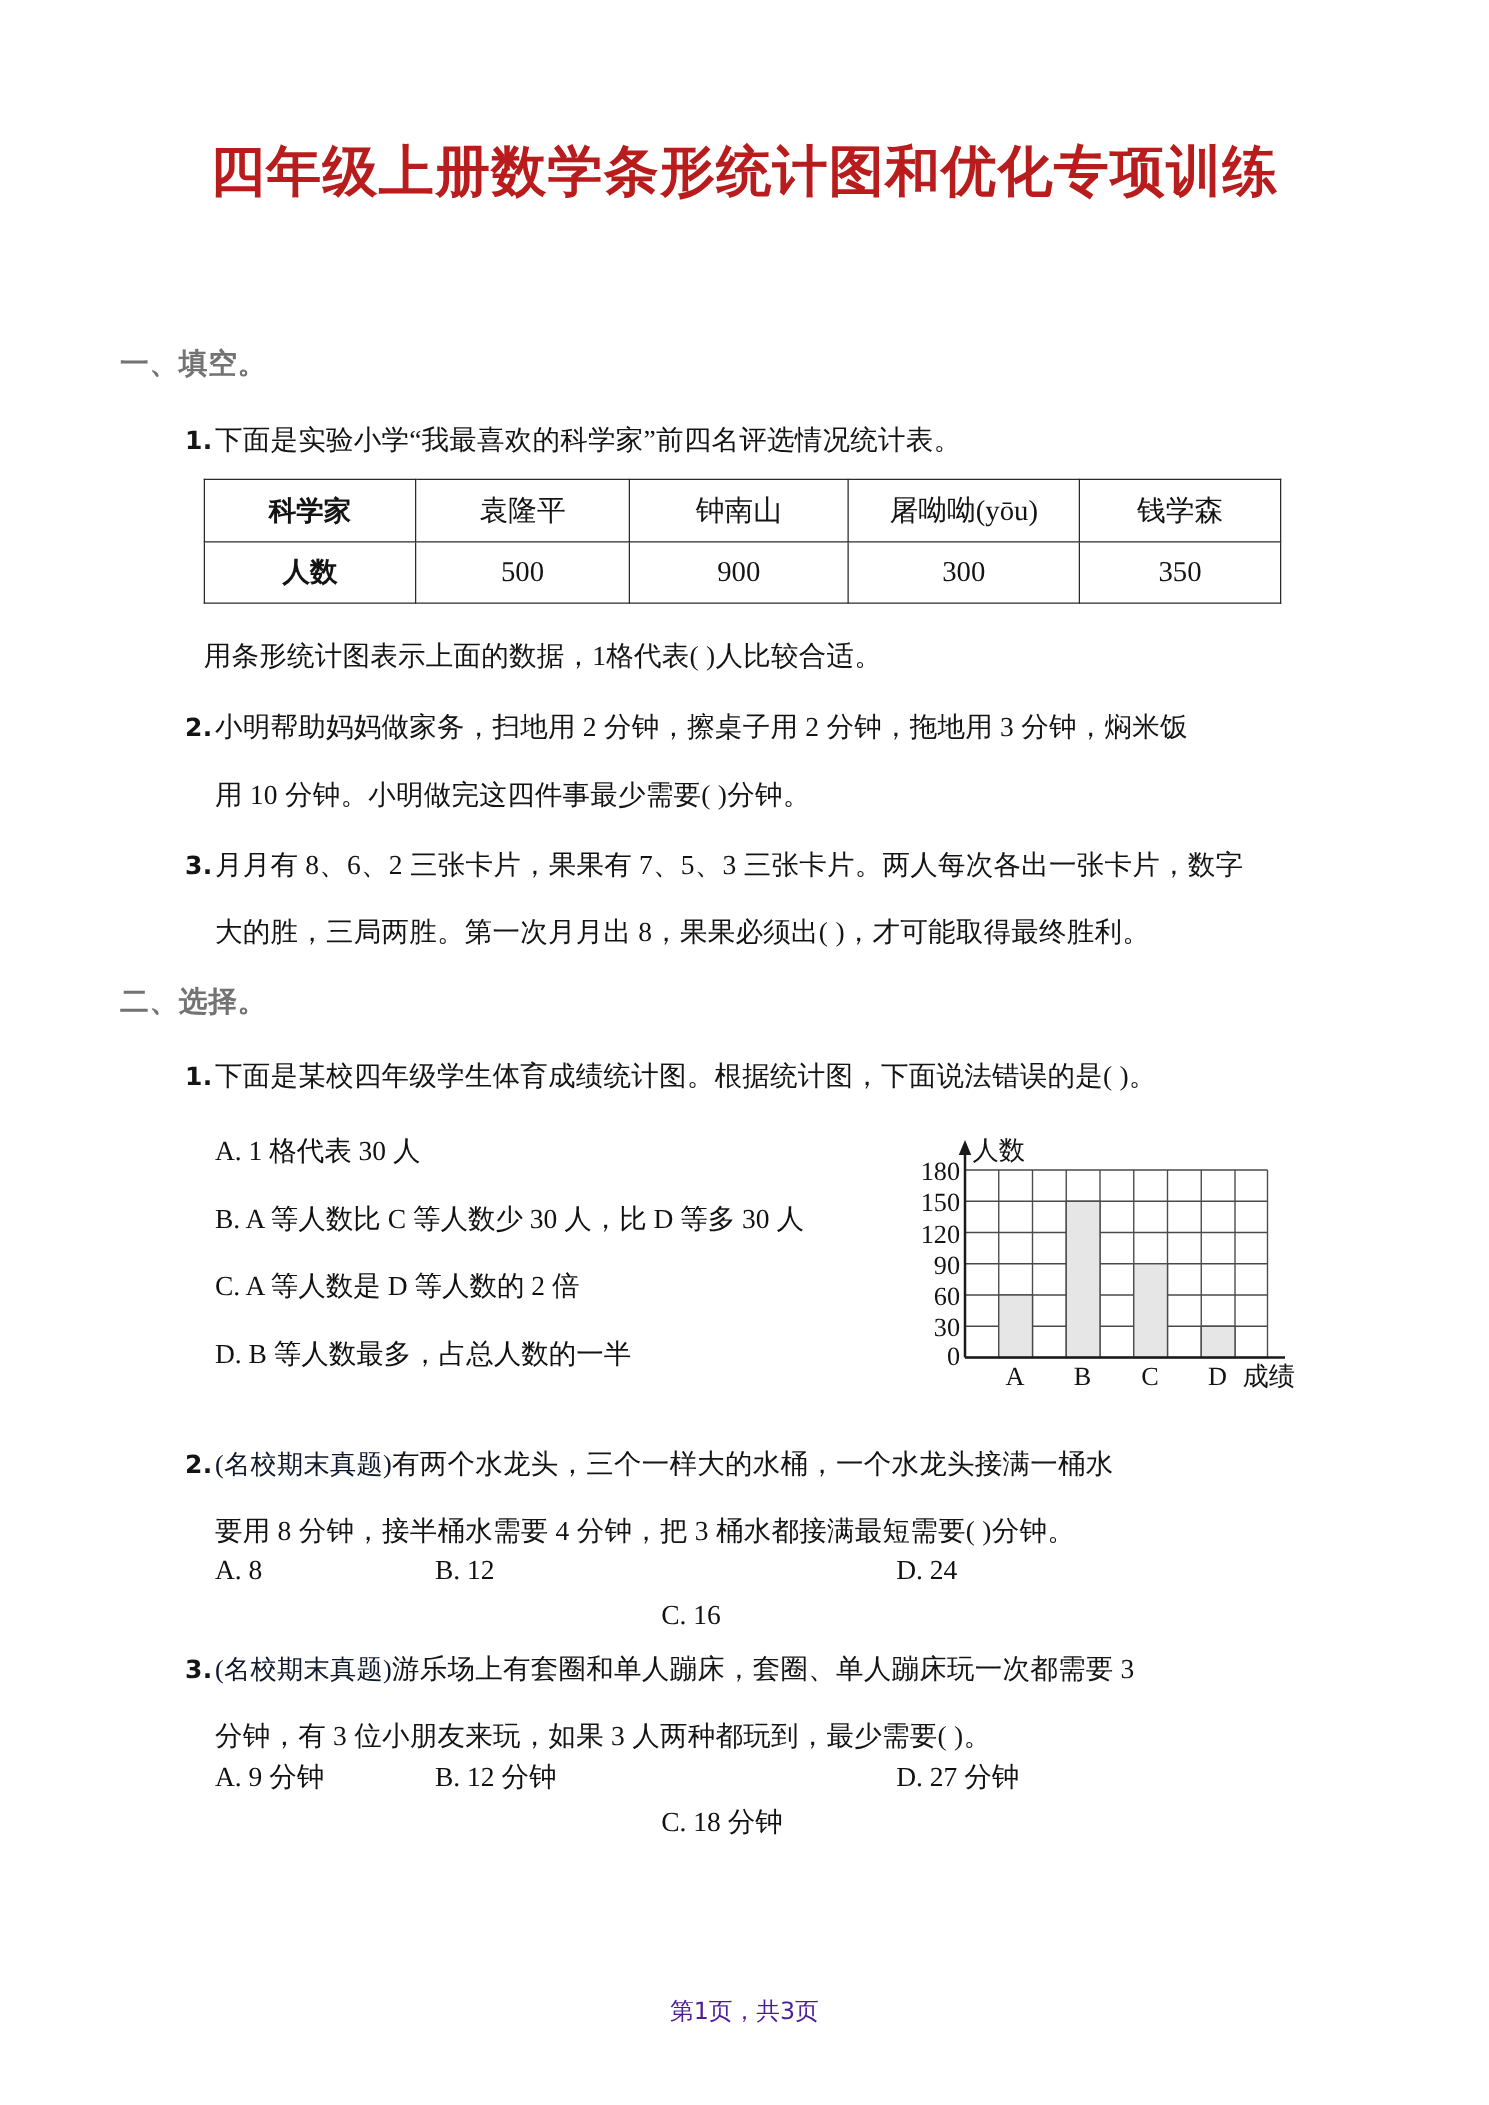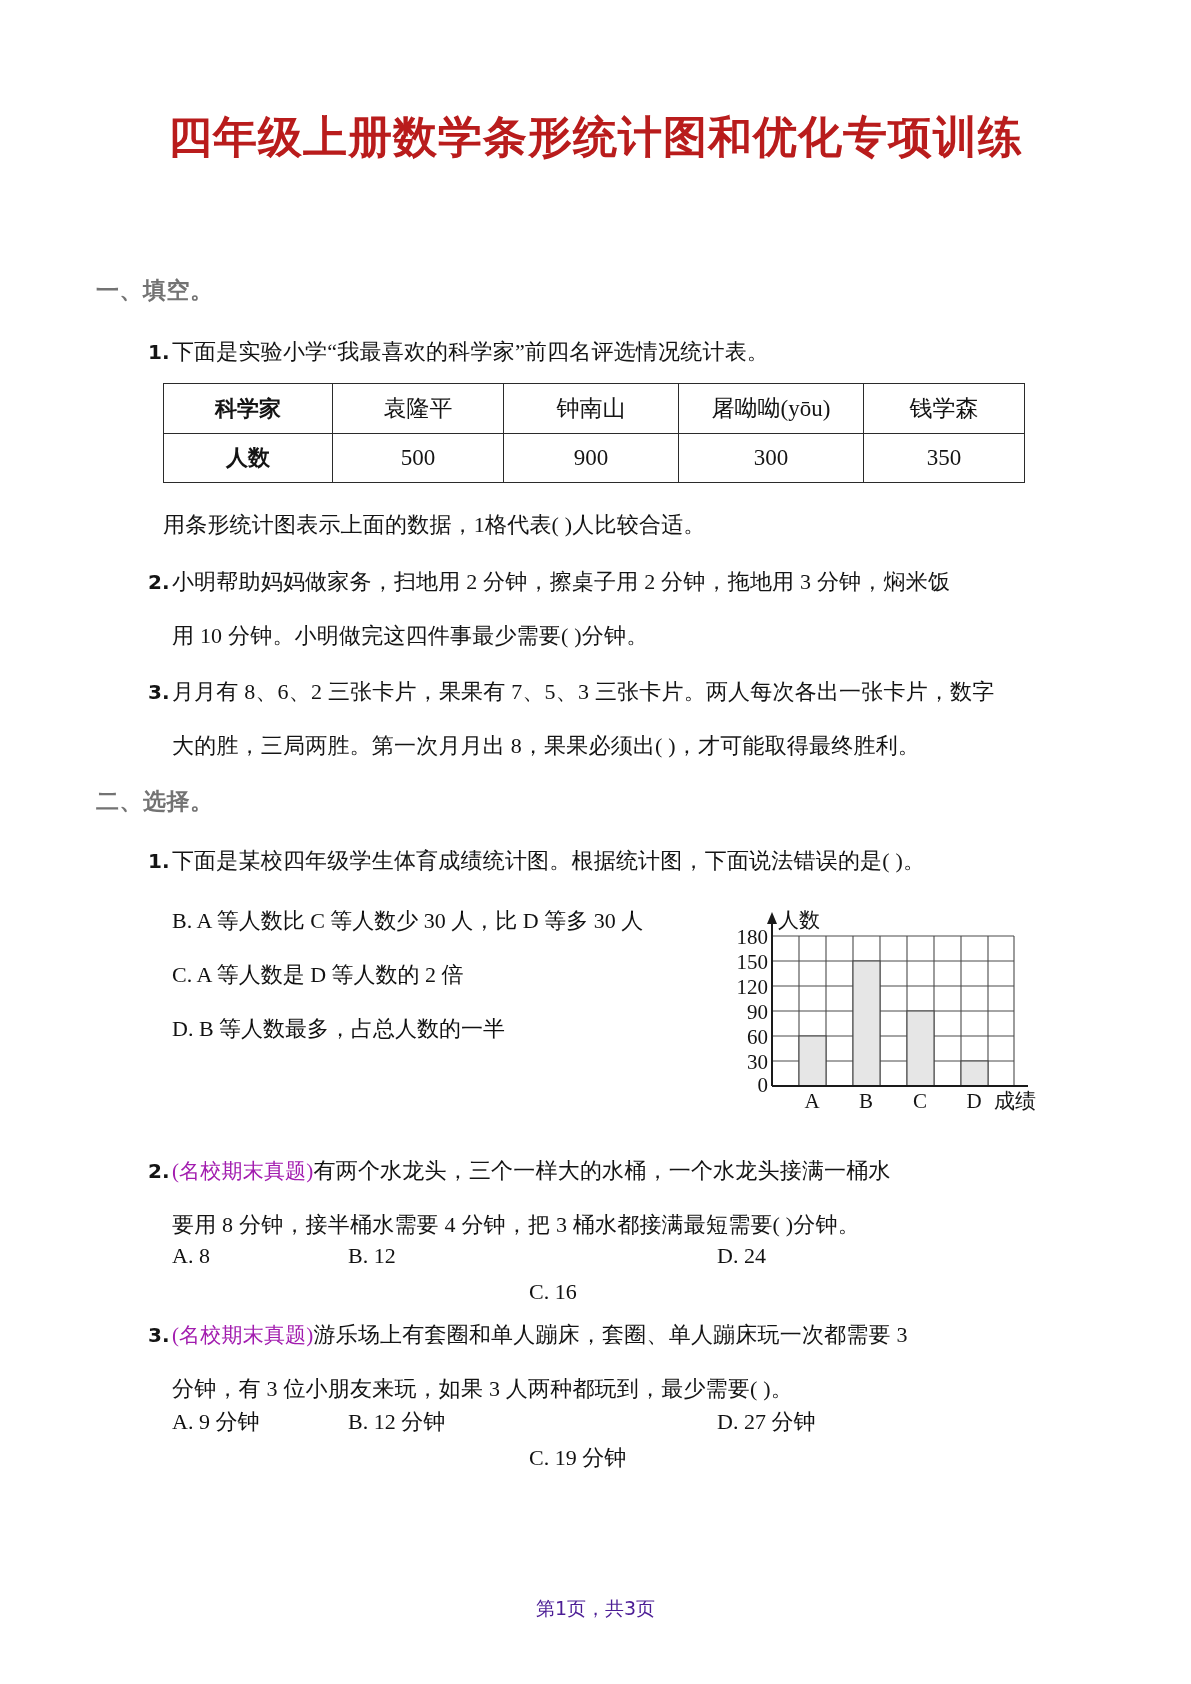--- a/index.html
+++ b/index.html
@@ -57,21 +57,21 @@
     color: #141414;
     letter-spacing: 0.2px;
   }
   .qnum {
     font-family: "DejaVu Sans", "Liberation Sans", sans-serif;
     font-weight: bold;
     font-size: 20px;
     margin-right: 2px;
   }
   .tag {
-    color: #a21caf;
+    color: #0f172a;
     font-size: 21px;
   }
 
   #q1-1 { left: 148px; top: 325px; width: 940px; }
   #q1-note { left: 163px; top: 498px; width: 930px; }
   #q1-2 { left: 148px; top: 555px; width: 950px; }
   #q1-3 { left: 148px; top: 665px; width: 950px; }
 
   #q2-1 { left: 148px; top: 834px; width: 950px; }
   .opt-list { position: absolute; font-size: 22px; line-height: 54px; }
@@ -192,20 +192,21 @@
     <span class="indent">大的胜，三局两胜。第一次月月出 8，果果必须出(        )，才可能取得最终胜利。</span>
   </div>
 
   <div class="section-head" id="sec-choice">二、选择。</div>
 
   <div class="q" id="q2-1">
     <span class="qnum">1.</span><span>下面是某校四年级学生体育成绩统计图。根据统计图，下面说法错误的是(        )。</span>
   </div>
 
   <div class="opt-list" id="q2-1-opts">
+    <div>A. 1 格代表 30 人</div>
     <div>B. A 等人数比 C 等人数少 30 人，比 D 等多 30 人</div>
     <div>C. A 等人数是 D 等人数的 2 倍</div>
     <div>D. B 等人数最多，占总人数的一半</div>
   </div>
 
   <div class="chart-wrap">
     <svg class="chart-svg" width="320" height="212" viewBox="0 0 320 212" xmlns="http://www.w3.org/2000/svg">
 
       <g font-family="Liberation Serif, serif" font-size="21" fill="#141414" text-anchor="end">
         <text x="52" y="44">180</text>
@@ -278,20 +279,20 @@
 
   <div class="q" id="q2-3">
     <span class="qnum">3.</span><span class="tag">(名校期末真题)</span><span>游乐场上有套圈和单人蹦床，套圈、单人蹦床玩一次都需要 3</span>
     <span class="indent">分钟，有 3 位小朋友来玩，如果 3 人两种都玩到，最少需要(        )。</span>
   </div>
 
   <div id="q2-3-opts">
     <div class="opt-row">
       <span class="ow1">A. 9 分钟</span>
       <span class="ow2">B. 12 分钟</span>
-      <span class="ow3">C. 19 分钟</span>
+      <span class="ow3">C. 18 分钟</span>
       <span>D. 27 分钟</span>
     </div>
   </div>
 
   <div class="footer">第1页，共3页</div>
 
 </div>
 
 </body></html>

